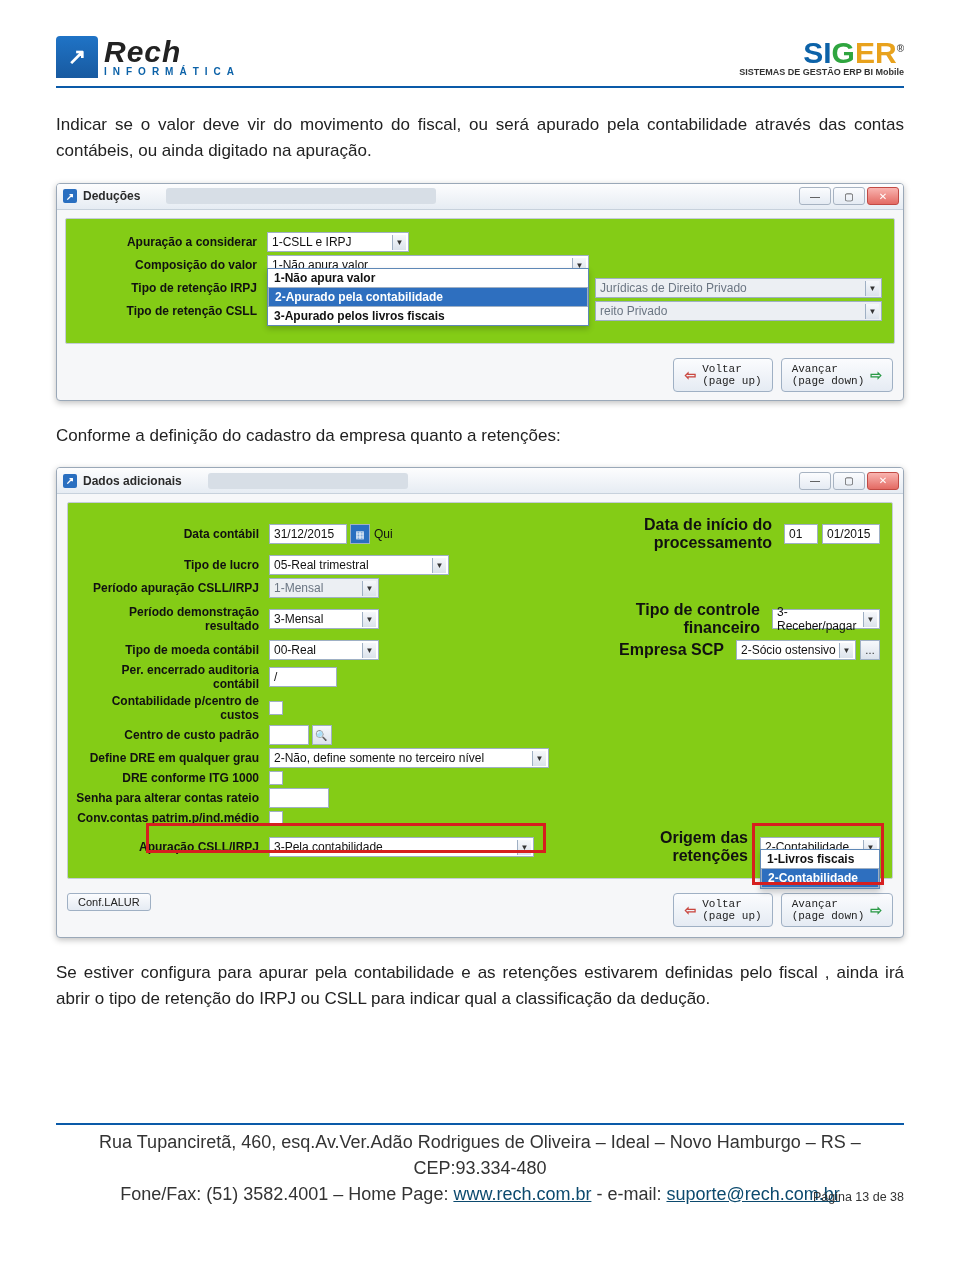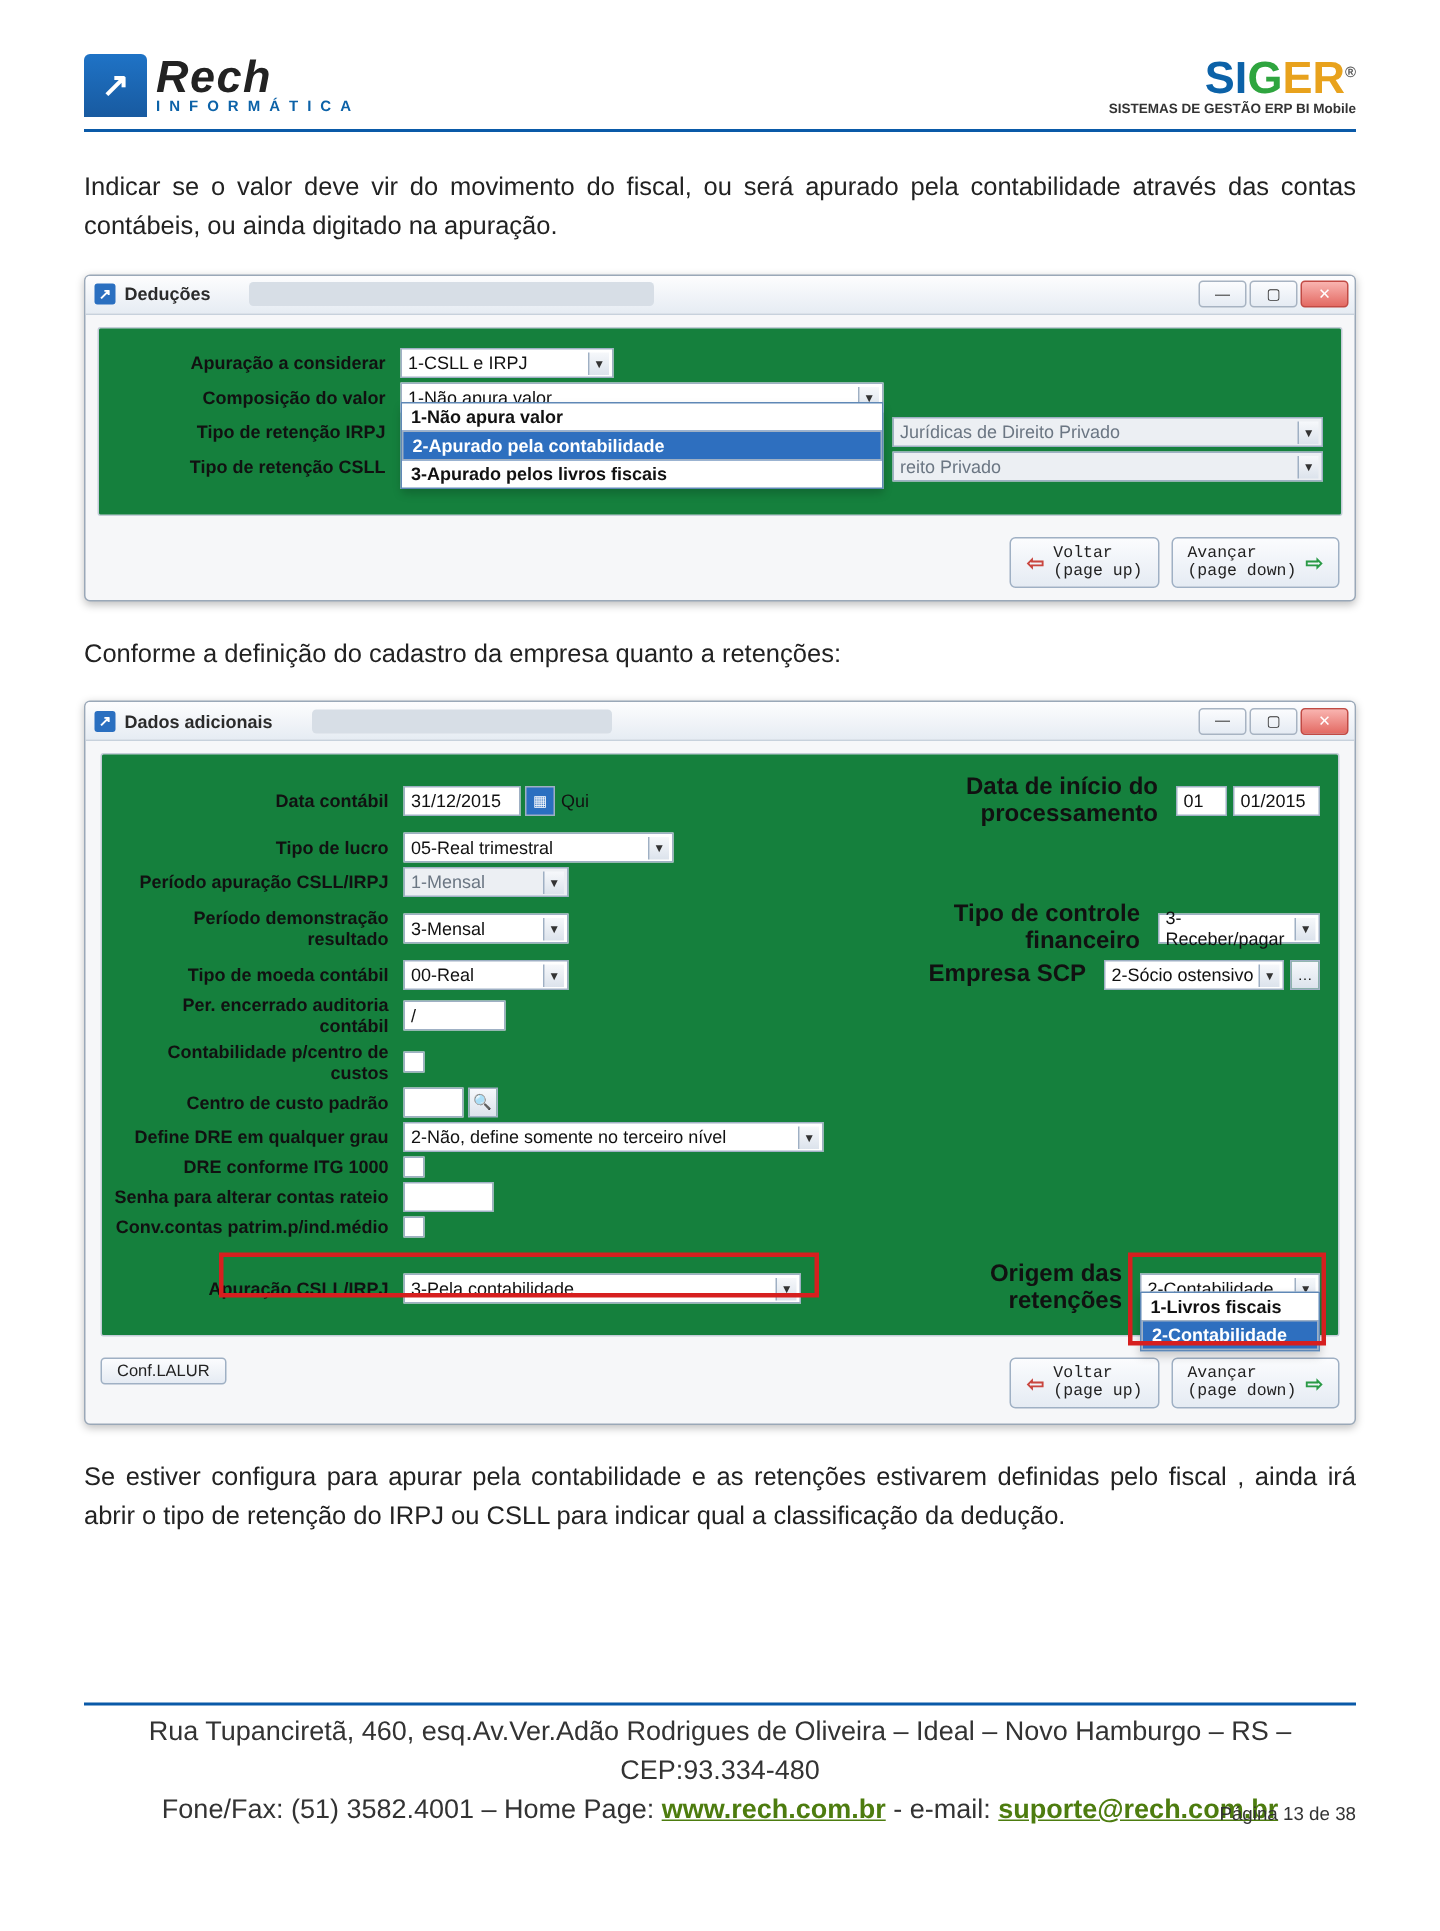--- a/index.html
+++ b/index.html
@@ -85,21 +85,21 @@
     border-radius: 3px;
     background: linear-gradient(#fbfcfe,#e5ebf3);
     display: flex; align-items: center; justify-content: center;
     font-size: 10px; color:#333;
   }
   .win-btn.close { background: linear-gradient(#f9b4b0,#e36a63); color:#fff; border-color:#c14a44;}
   .panel {
     margin: 8px;
     border: 1px solid #c4cdd8;
     border-radius: 2px;
-    background: #15803d;
+    background: #84cc16;
     padding: 10px 12px 10px 6px;
   }
   .row {
     display: flex;
     align-items: center;
     margin: 3px 0;
     font-size: 12px;
     color: #111;
   }
   .lbl {
@@ -194,21 +194,21 @@
     pointer-events: none;
     z-index: 20;
   }
   .footer {
     margin-top: 110px;
   }
   .hr-bottom { border-top: 2px solid #0a5aa8; margin-bottom: 4px; }
   .footer-text {
     font-size: 18px; color:#333; text-align:center; line-height:1.45;
   }
-  .footer-text a { color:#4d7c0f; text-decoration: underline; font-weight: bold; }
+  .footer-text a { color:#0c4a6e; text-decoration: underline; }
   .footer-page { text-align:right; font-size:12.5px; color:#333; margin-top:-17px;}
   .conf-btn {
     border:1px solid #9fb0c4; border-radius:3px;
     background: linear-gradient(#fbfcfe,#e5ebf3);
     height: 18px; padding: 0 10px;
     font-size: 11px; color:#222;
     display:inline-flex;align-items:center;
   }
 </style>
 </head>
@@ -424,21 +424,21 @@
       <div class="row">
         <div class="lbl">Senha para alterar contas rateio</div>
         <div class="inp" style="width:60px"></div>
       </div>
 
       <div class="row">
         <div class="lbl">Conv.contas patrim.p/ind.médio</div>
         <div class="checkbox"></div>
       </div>
 
-      <div class="row" style="margin-top:16px; position:relative;">
+      <div class="row" style="margin-top:4px; position:relative;">
         <div class="lbl">Apuração CSLL/IRPJ</div>
         <div class="sel" style="width:265px">
           <span>3-Pela contabilidade</span>
             <span class="arrow">▼</span>
         </div>
         <div class="right-field">
           <div class="rcol-lbl" style="width:150px">Origem das retenções</div>
           <div class="sel" style="width:120px">
             <span>2-Contabilidade</span>
               <span class="arrow">▼</span>

